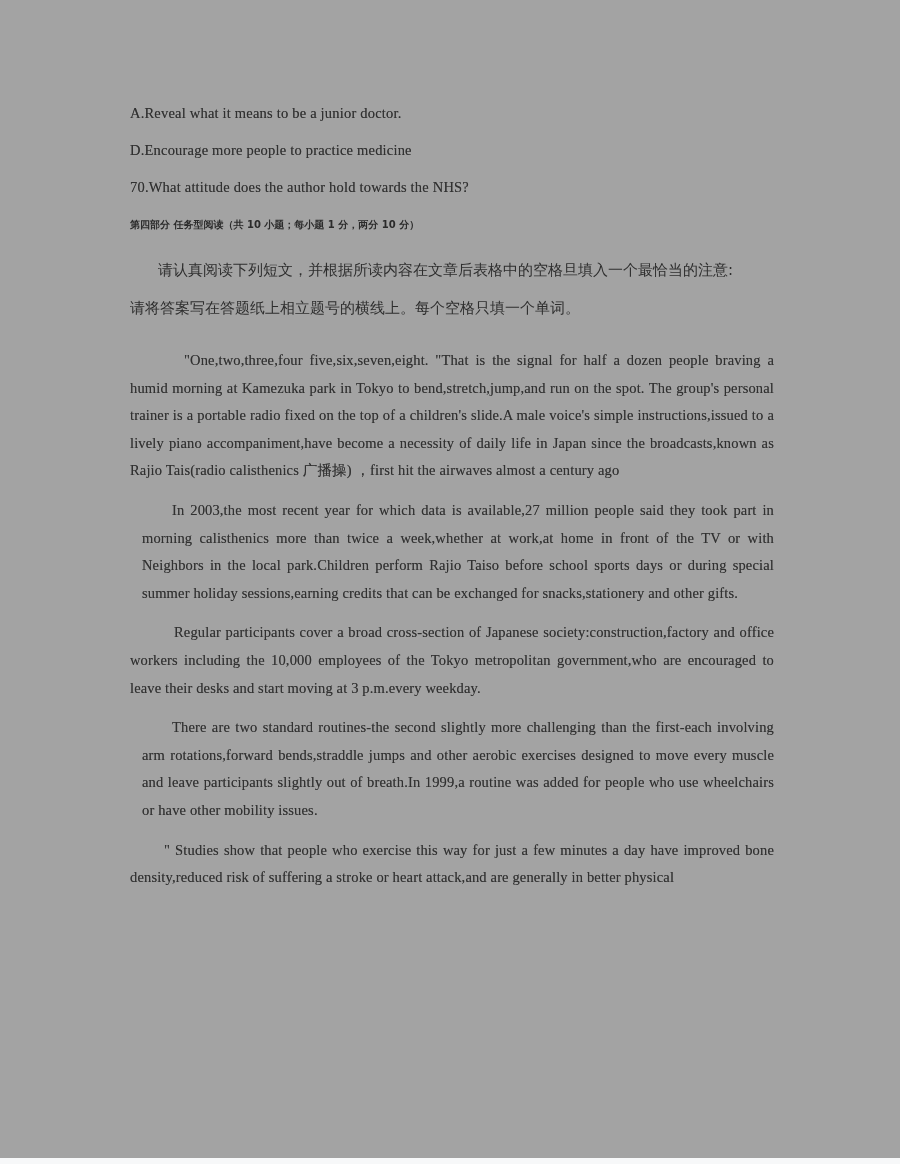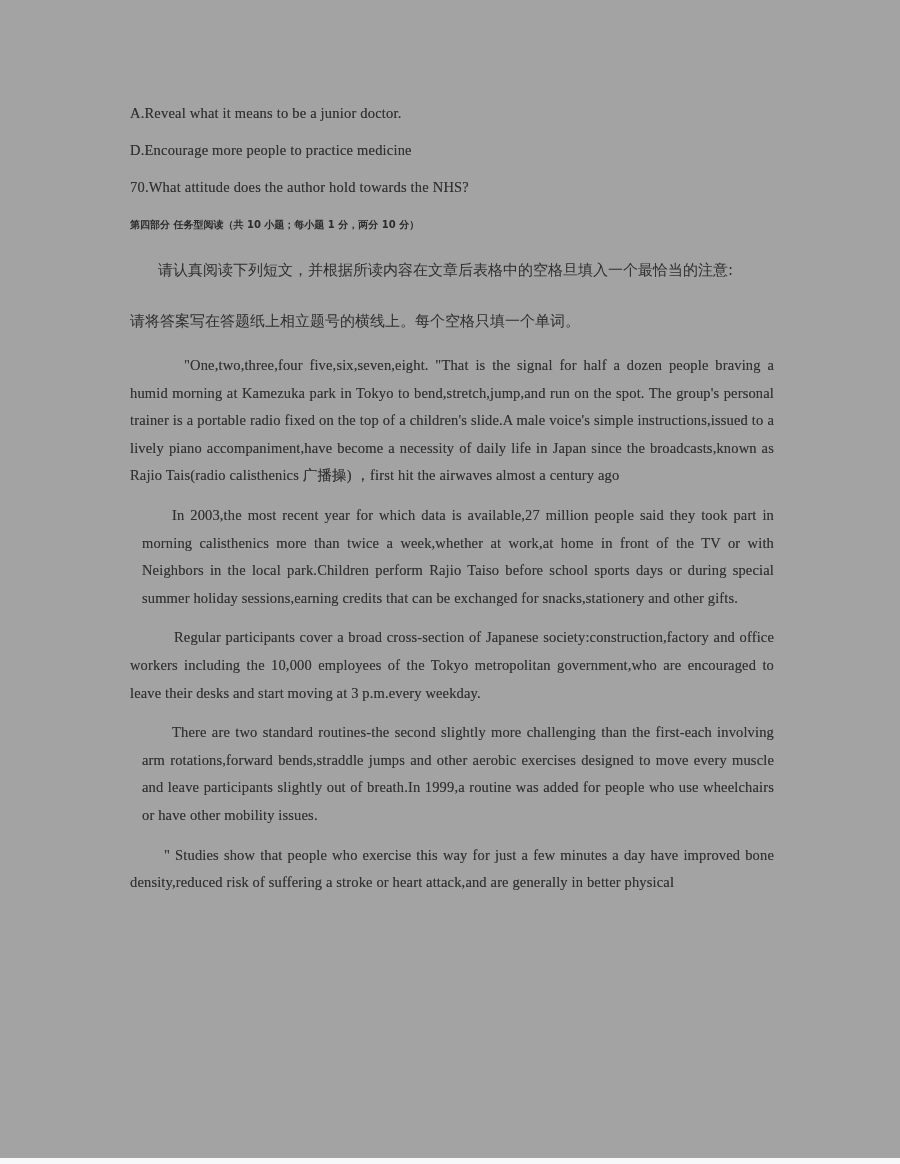--- a/index.html
+++ b/index.html
@@ -45,22 +45,22 @@
     color: #2b2b2b;
   }
   .cn-instr {
     font-family: "DejaVu Sans", "Liberation Sans", sans-serif;
     font-weight: 500;
     font-size: 15px;
     line-height: 21px;
     margin: 0 0 19px 0;
     color: #2e2e2e;
   }
-  .cn-instr.first { text-indent: 28px; margin-bottom: 30px; }
-  .cn-instr.second { margin-bottom: 20px; }
+  .cn-instr.first { text-indent: 28px; margin-bottom: 17px; }
+  .cn-instr.second { margin-bottom: 28px; }
   
   .passage p {
     font-size: 14.5px;
     line-height: 27.6px;
     margin: 0 0 12px 0;
     text-align: justify;
     letter-spacing: 0.15px;
     text-shadow: 0 0 0.5px rgba(40,40,40,0.5);
   }
   .passage p.ind-xl { text-indent: 54px; }

